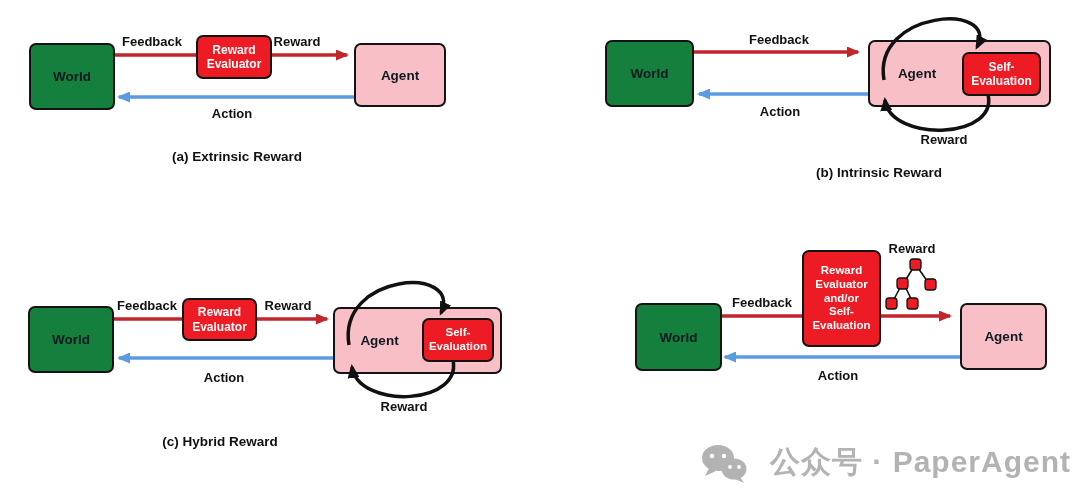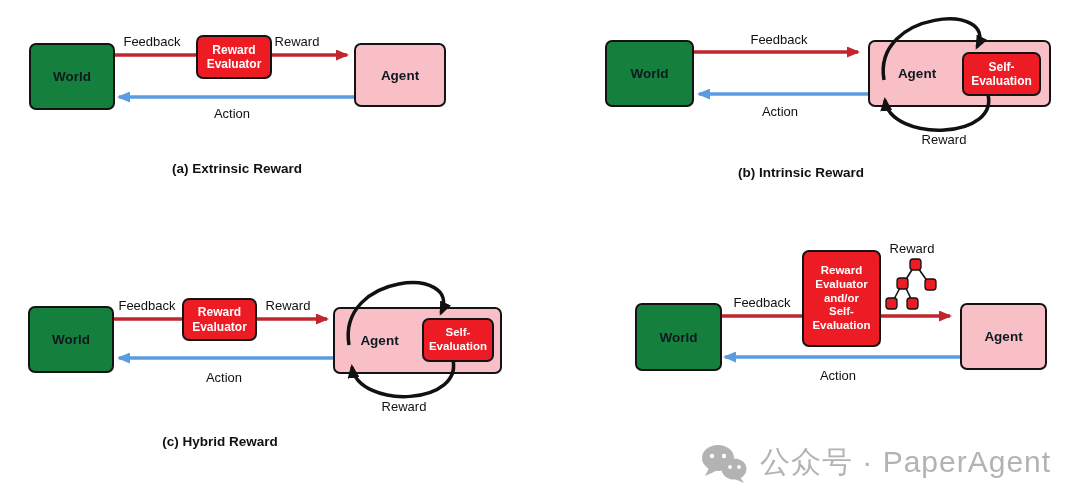--- a/index.html
+++ b/index.html
@@ -8,31 +8,31 @@
   svg.layer{position:absolute;left:0;top:0;}
   #arrows-under{z-index:1;}
   .box{position:absolute;z-index:2;display:flex;align-items:center;justify-content:center;
        border:2.5px solid #131313;border-radius:7px;font-weight:700;color:#101820;}
   .world{background:#15803d;font-size:13.5px;}
   .agent{background:#F8BFC6;font-size:13.5px;text-align:center;}
   #arrows-over{z-index:3;}
   .redbox{position:absolute;z-index:4;display:flex;align-items:center;justify-content:center;
           background:#EC1B24;border:2.5px solid #131313;border-radius:7px;color:#fff;
           font-weight:700;text-align:center;white-space:pre-line;line-height:1.2;}
-  .lbl{position:absolute;z-index:5;transform:translate(-50%,-50%);font-weight:400;
+  .lbl{position:absolute;z-index:5;transform:translate(-50%,-50%);font-weight:700;
        font-size:13px;color:#111;white-space:nowrap;}
   .cap{position:absolute;z-index:5;transform:translate(-50%,-50%);font-weight:700;
        font-size:13.5px;color:#111;white-space:nowrap;}
   .agent-label{position:absolute;top:0;bottom:0;display:flex;align-items:center;
        justify-content:center;font-weight:700;font-size:13.5px;color:#101820;}
   #fig-caption{position:absolute;z-index:5;left:535px;top:487px;transform:translate(-50%,-50%);
        font-family:"Liberation Serif",serif;font-size:20px;color:#000;white-space:nowrap;}
   #watermark{position:absolute;z-index:6;left:700px;top:442px;display:flex;align-items:center;
        color:#b3b3b3;}
-  #watermark .wm-text{font-size:30px;letter-spacing:1px;margin-left:12px;white-space:nowrap;}
+  #watermark .wm-text{font-size:30px;letter-spacing:1px;margin-left:22px;white-space:nowrap;font-weight:bold;}
 </style>
 </head>
 <body>
 
 <div id="stage">
 
   <svg id="arrows-under" class="layer" width="1080" height="504">
     <defs>
       <marker id="mr" markerUnits="userSpaceOnUse" markerWidth="13" markerHeight="11" refX="11" refY="5.5" orient="auto">
         <path d="M0,0 L13,5.5 L0,11 z" fill="#C0262C"></path>
@@ -139,22 +139,22 @@
 
   <div class="lbl" style="left:147px;top:305px;">Feedback</div>
   <div class="lbl" style="left:288px;top:305px;">Reward</div>
   <div class="lbl" style="left:224px;top:377px;">Action</div>
   <div class="lbl" style="left:404px;top:406px;">Reward</div>
 
   <div class="lbl" style="left:762px;top:302px;">Feedback</div>
   <div class="lbl" style="left:912px;top:248px;">Reward</div>
   <div class="lbl" style="left:838px;top:375px;">Action</div>
 
-  <div class="cap" style="left:237px;top:168px;">(a) Extrinsic Reward</div>
-  <div class="cap" style="left:801px;top:172px;">(b) Intrinsic Reward</div>
+  <div class="cap" style="left:237px;top:156px;">(a) Extrinsic Reward</div>
+  <div class="cap" style="left:879px;top:172px;">(b) Intrinsic Reward</div>
   <div class="cap" style="left:220px;top:441px;">(c) Hybrid Reward</div>
 
 
   <div id="watermark">
     <svg width="48" height="40" viewBox="0 0 48 40">
       <ellipse cx="18" cy="15" rx="16" ry="13" fill="#b3b3b3"></ellipse>
       <polygon points="9,25 5,33 16,28" fill="#b3b3b3"></polygon>
       <circle cx="12" cy="13" r="2.2" fill="#ffffff"></circle>
       <circle cx="24" cy="13" r="2.2" fill="#ffffff"></circle>
       <ellipse cx="34" cy="26" rx="12.5" ry="10.5" fill="#b3b3b3"></ellipse>

